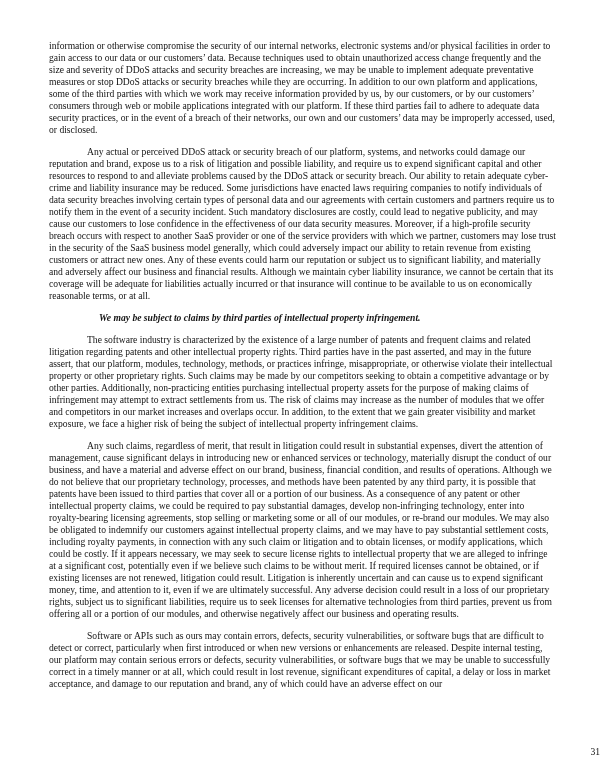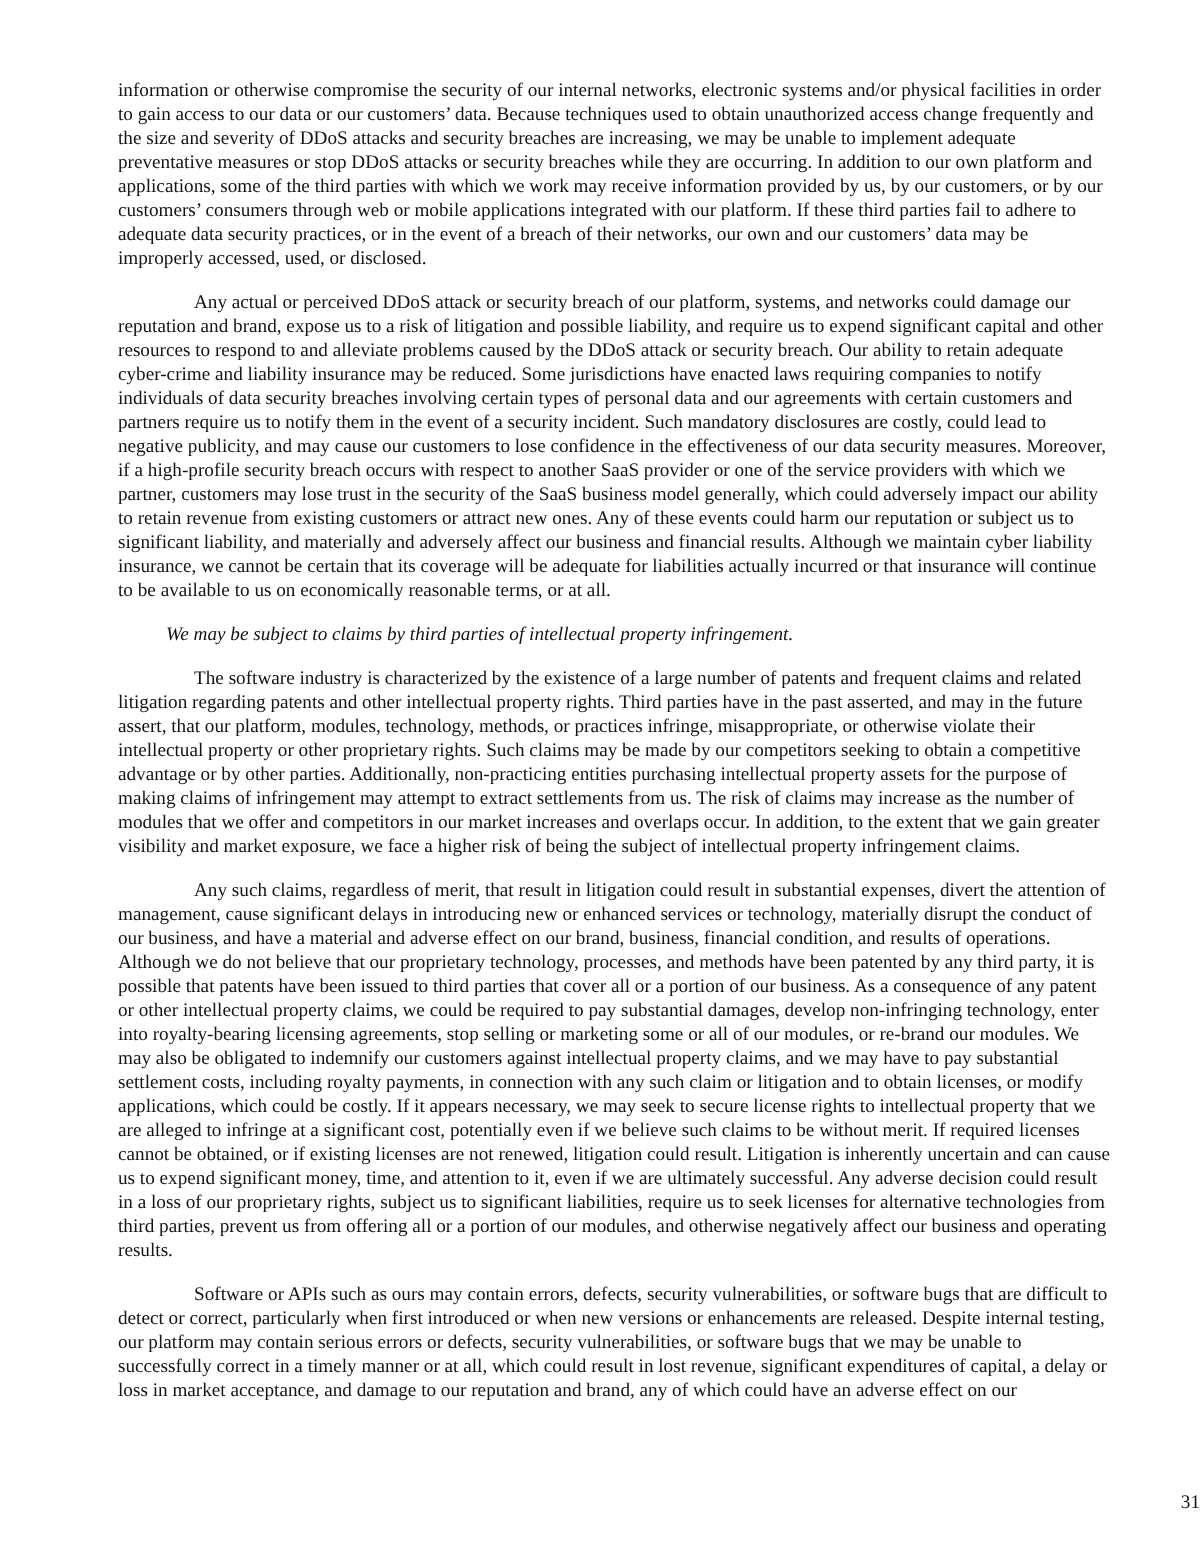--- a/index.html
+++ b/index.html
@@ -18,29 +18,29 @@
     background: #ffffff;
     overflow: hidden;
   }
   .doc-content {
     padding: 40px 44px 0 45px;
     font-size: 9.6px;
     line-height: 12px;
     text-align: left;
   }
   .para {
-    margin: 0 0 10px 14px;
+    margin: 0 0 10px 4px;
   }
   .para.indent {
     text-indent: 38px;
     font-family: Liberation Serif, serif;
   }
   .risk-heading {
-    margin: 2px 0 10px 0;
-    font-weight: normal;
+    margin: 2px 0 10px 16px;
+    font-weight: bold;
     font-style: italic;
     text-indent: 38px;
   }
   .page-number {
     position: absolute;
     top: 746px;
     left: 0;
     width: 100%;
     text-align: right;
     font-size: 9.6px;

